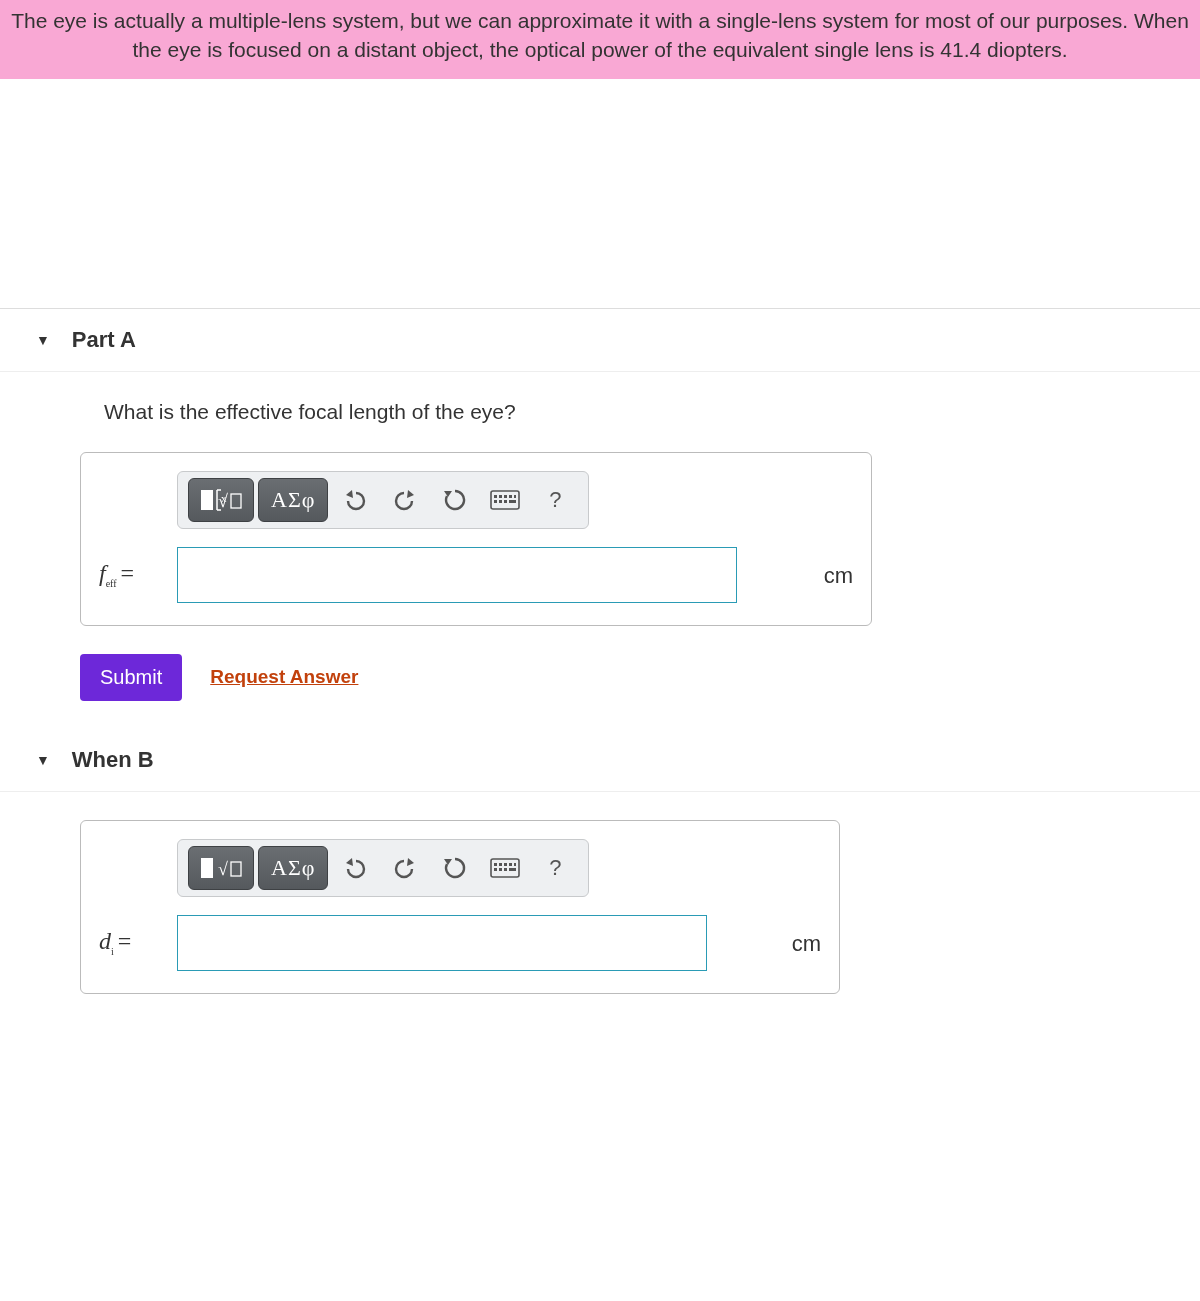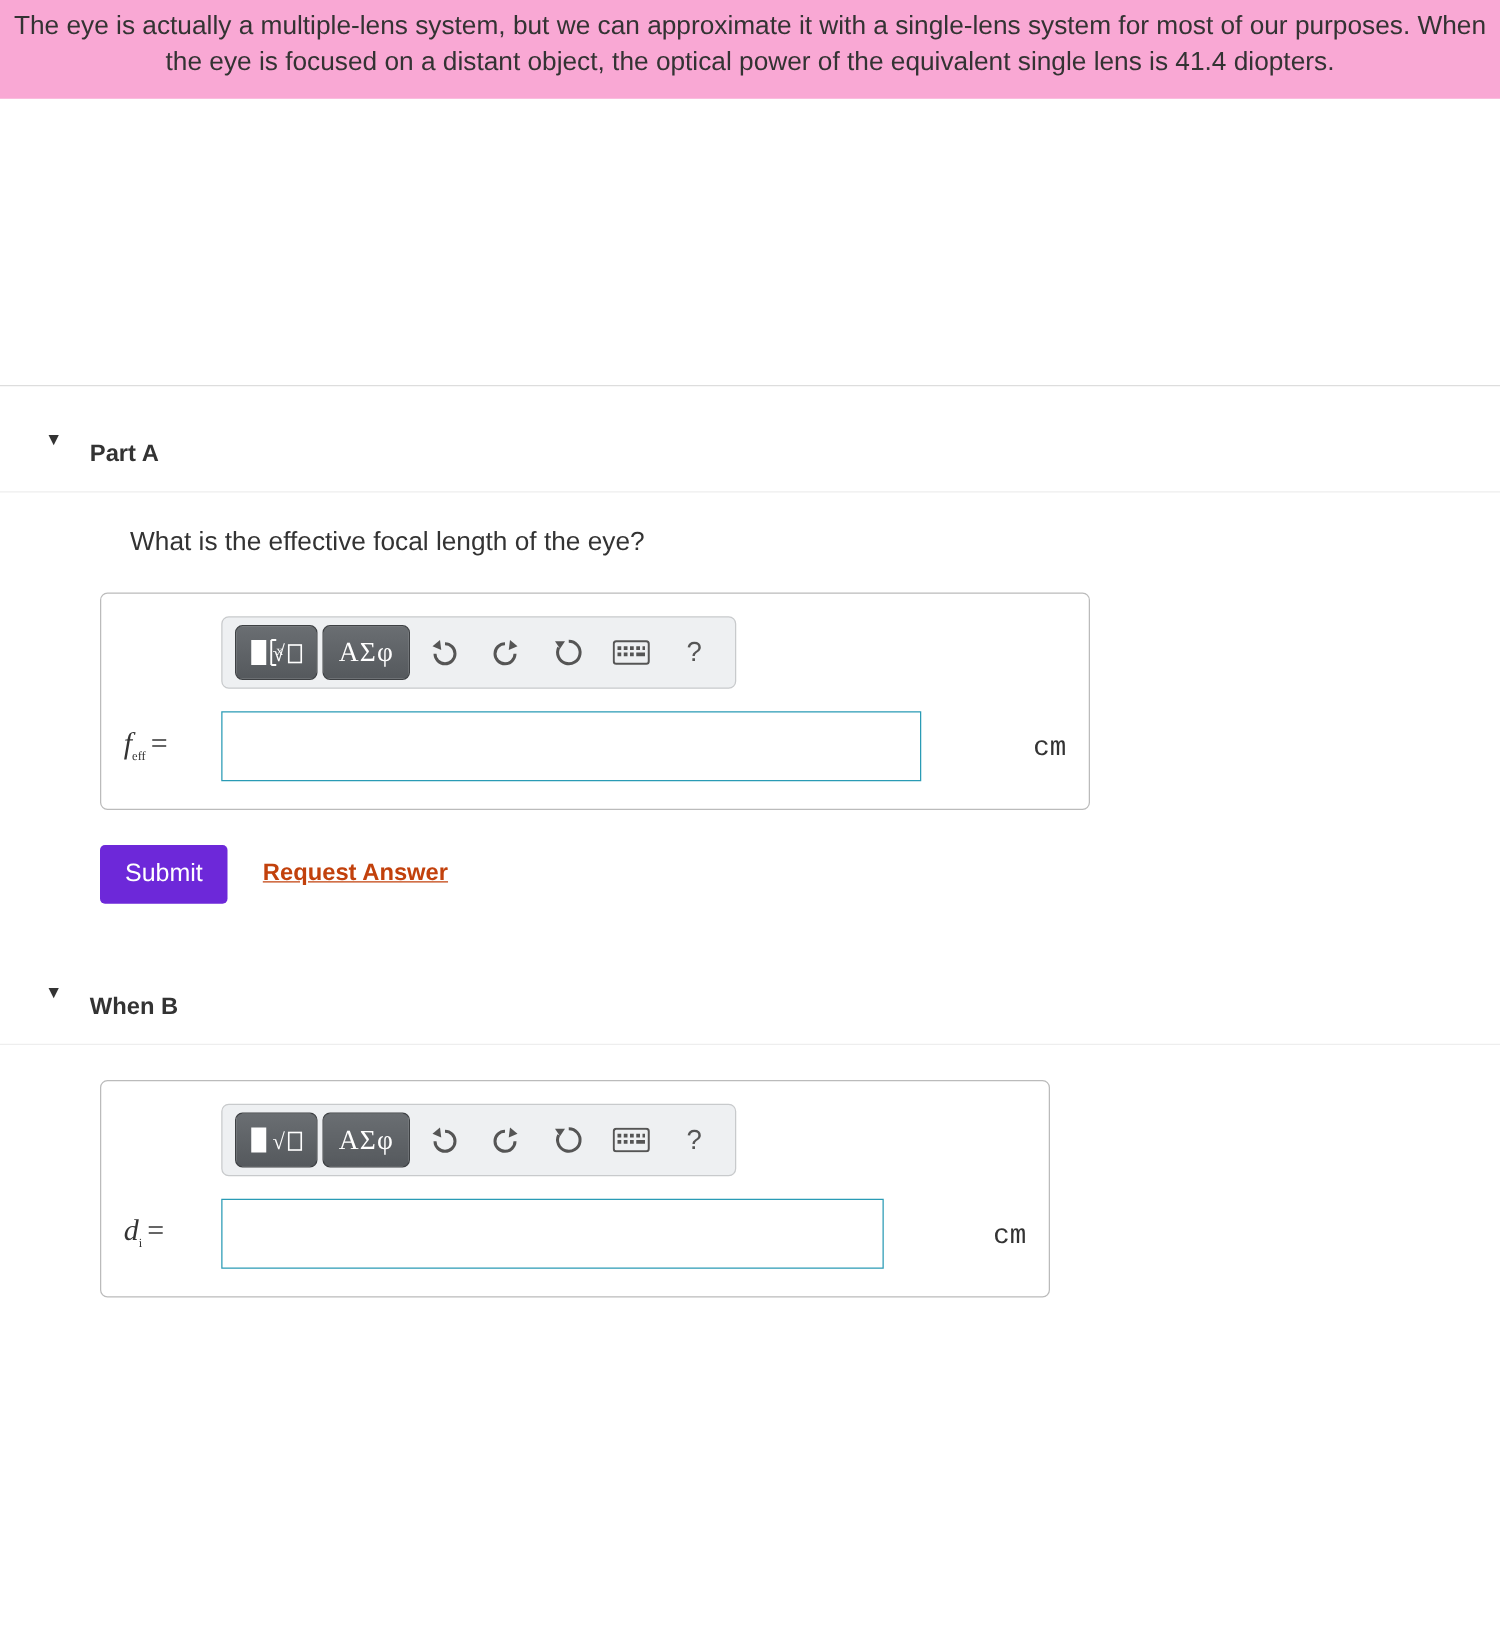--- a/index.html
+++ b/index.html
@@ -28,22 +28,21 @@
     padding: 18px 10px 18px 36px;
     border-bottom: 1px solid #eee;
   }
   .part-header .caret {
     margin-right: 22px;
     font-size: 14px;
     color: #333;
   }
   .part-header .title {
     font-weight: bold;
-    font-size: 19px;
-    margin-top: 26px;
+    font-size: 22px;
   }
   .part-body {
     padding: 28px 0 28px 80px;
   }
   .question {
     font-size: 21px;
     margin-bottom: 28px;
     margin-left: 24px;
   }
   .answer-frame {
@@ -118,21 +117,21 @@
   .answer-input {
     width: 560px;
     height: 56px;
     border: 1.5px solid #2a9bb5;
     background: #fff;
     outline: none;
     font-size: 20px;
     padding: 0 8px;
   }
   .unit {
-    font-family: Liberation Mono, monospace;
+    font-family: Liberation Sans, sans-serif;
     font-size: 22px;
     padding: 0 0 14px 24px;
   }
   .actions {
     margin-top: 28px;
     display: flex;
     align-items: center;
   }
   .submit-btn {
     background: #6d28d9;

